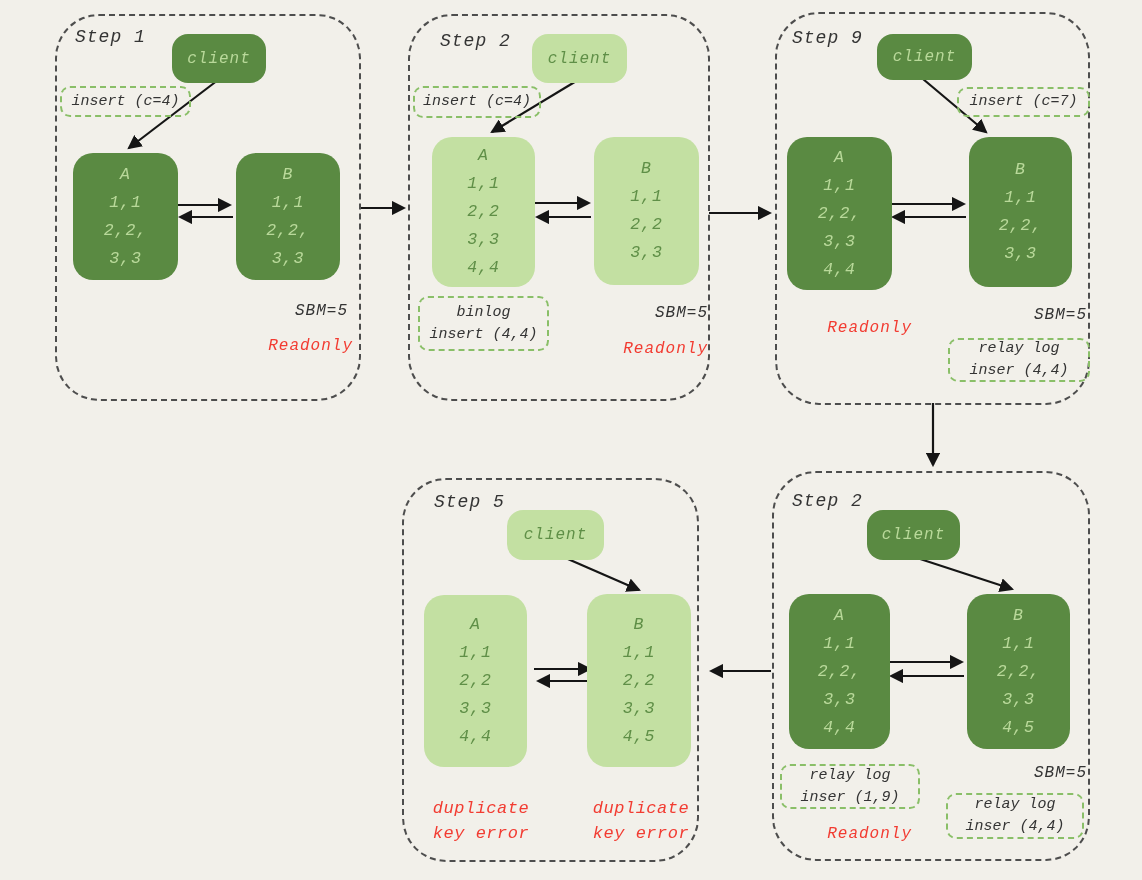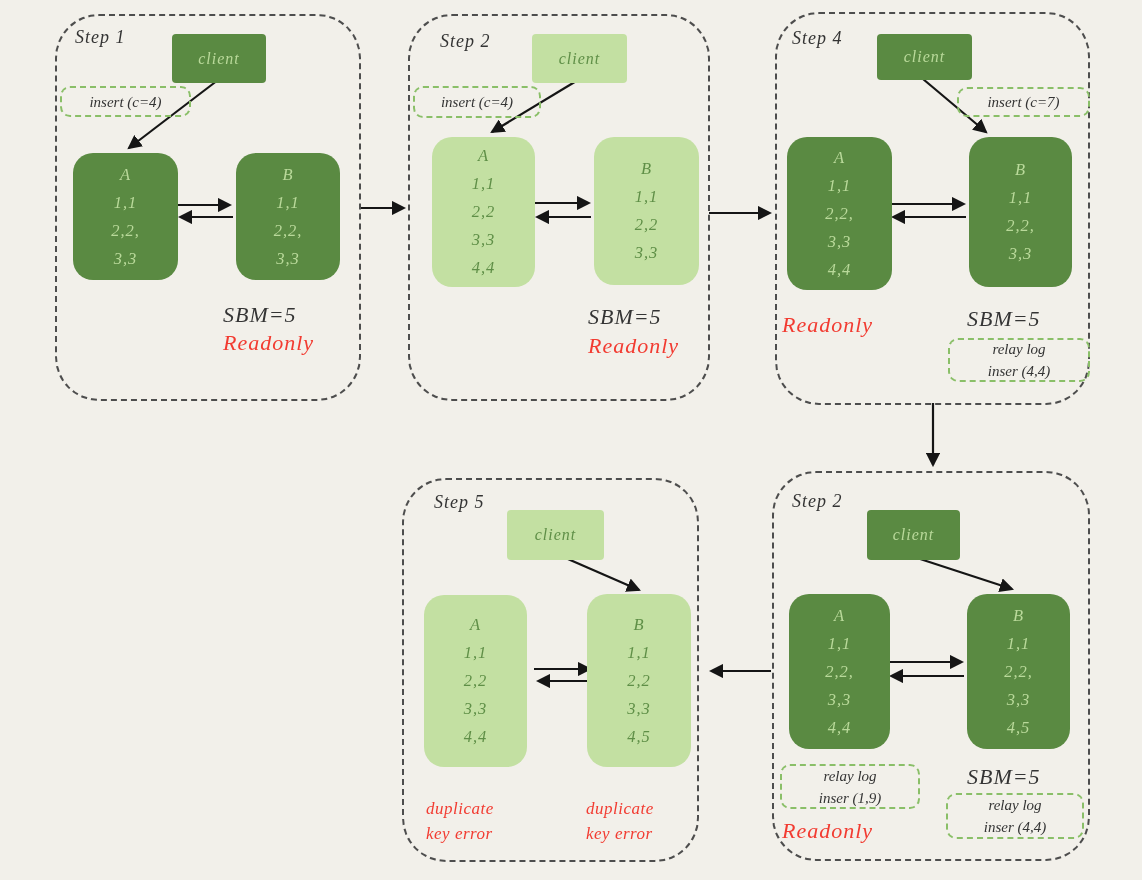--- a/index.html
+++ b/index.html
@@ -10,46 +10,46 @@
     --text-on-light:#5f8f47;
     --annotation-green:#8abf68;
     --ink:#343434;
     --red:#f23b31;
     --arrow:#151515;
     --container-border:#4d4d4d;
   }
   html,body{margin:0;padding:0;background:var(--background);}
   .canvas{
     position:relative;width:1142px;height:880px;background:var(--background);
-    font-family:Liberation Serif, serif;font-style:italic;overflow:hidden;
+    font-family:Liberation Mono, monospace;font-style:italic;overflow:hidden;
   }
   .arrows{position:absolute;left:0;top:0;width:1142px;height:880px;pointer-events:none;}
   .step{
     position:absolute;border:2px dashed var(--container-border);border-radius:44px;
     box-sizing:border-box;
   }
   .step-label{position:absolute;font-size:18px;color:var(--ink);letter-spacing:1px;white-space:nowrap;}
   .client{
-    position:absolute;border-radius:4px;display:flex;align-items:center;justify-content:center;
+    position:absolute;border-radius:16px;display:flex;align-items:center;justify-content:center;
     font-size:16px;letter-spacing:1px;
   }
   .dark.client,.dark.node{background:var(--dark-green);color:var(--text-on-dark);}
   .light.client,.light.node{background:var(--light-green);color:var(--text-on-light);}
   .node{
     position:absolute;border-radius:20px;display:flex;flex-direction:column;
     align-items:center;justify-content:center;font-size:16.5px;line-height:28px;letter-spacing:1px;
   }
   .note{
     position:absolute;border:2px dashed var(--annotation-green);border-radius:10px;
     display:flex;flex-direction:column;align-items:center;justify-content:center;
     color:var(--ink);font-size:15px;line-height:22px;box-sizing:border-box;white-space:nowrap;
   }
-  .status{position:absolute;font-size:22px;color:var(--ink);text-align:left;letter-spacing:1px;white-space:nowrap;}
-  .status.red{color:var(--red);}
-  .error{position:absolute;color:var(--red);font-size:17px;line-height:25px;text-align:left;letter-spacing:0.5px;white-space:nowrap;}
+  .status{position:absolute;font-size:16px;color:var(--ink);text-align:right;letter-spacing:1px;white-space:nowrap;}
+  .status.red{color:var(--red);margin-top:7px;}
+  .error{position:absolute;color:var(--red);font-size:17px;line-height:25px;text-align:center;letter-spacing:0.5px;white-space:nowrap;}
 </style>
 </head>
 <body>
 
 <div class="canvas">
 
   <svg class="arrows" viewBox="0 0 1142 880" xmlns="http://www.w3.org/2000/svg">
     <defs>
       <marker id="ah" viewBox="0 0 10 10" refX="8.5" refY="5" markerWidth="6.5" markerHeight="6.5" orient="auto-start-reverse">
         <path d="M0,0 L10,5 L0,10 z" fill="#151515"></path>
@@ -121,26 +121,30 @@
       <div>2,2</div>
       <div>3,3</div>
       <div>4,4</div>
     </div>
     <div class="node light" style="left:184px;top:121px;width:105px;height:148px">
       <div>B</div>
       <div>1,1</div>
       <div>2,2</div>
       <div>3,3</div>
     </div>
+    <div class="note" style="left:8px;top:280px;width:131px;height:55px">
+      <span>binlog</span>
+      <span>insert (4,4)</span>
+    </div>
     <div class="status" style="left:178px;top:288px;width:120px">SBM=5</div>
     <div class="status red" style="left:178px;top:317px;width:120px">Readonly</div>
   </div>
 
   <div class="step" style="left:775px;top:12px;width:315px;height:393px">
-    <div class="step-label" style="left:15px;top:14px">Step 4</div>
+    <div class="step-label" style="left:15px;top:14px">Step 9</div>
     <div class="client dark" style="left:100px;top:20px;width:95px;height:46px">
       <span>client</span>
     </div>
     <div class="note" style="left:180px;top:73px;width:133px;height:30px">
       <span>insert (c=7)</span>
     </div>
     <div class="node dark" style="left:10px;top:123px;width:105px;height:153px">
       <div>A</div>
       <div>1,1</div>
       <div>2,2,</div>

